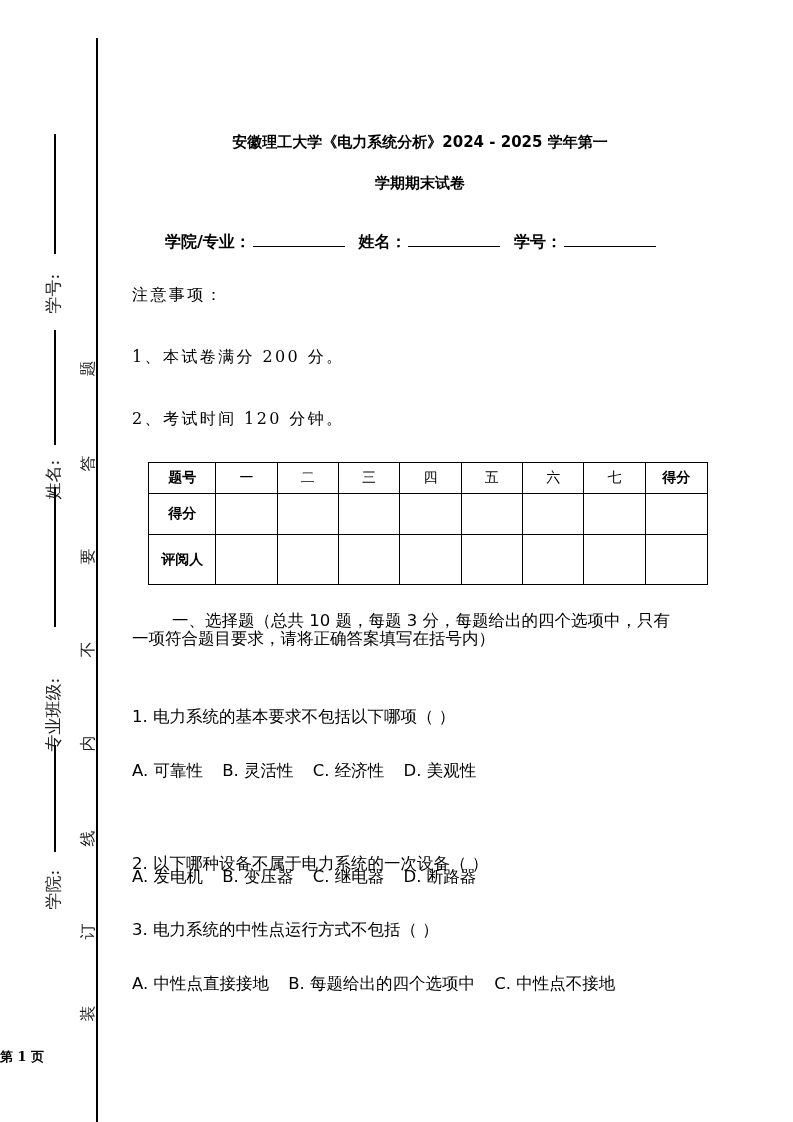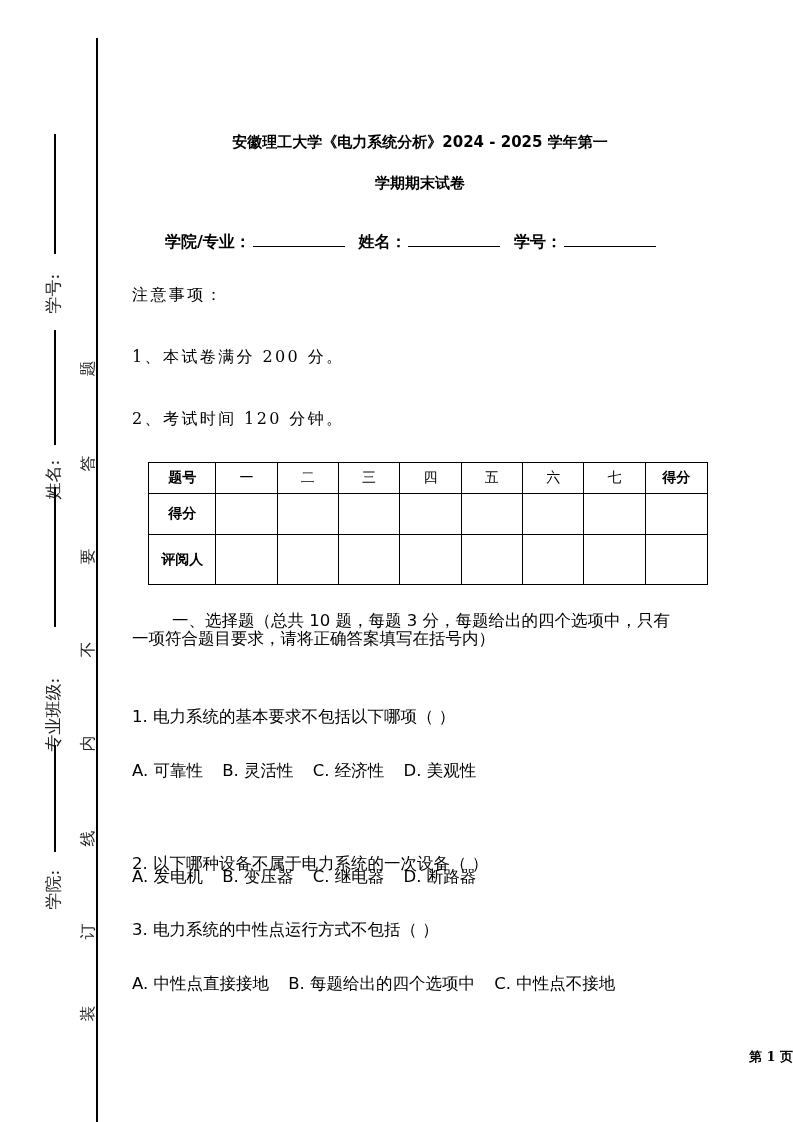--- a/index.html
+++ b/index.html
@@ -59,21 +59,21 @@
     table.score tr.r1 td { height: 40px; }
     table.score tr.r2 td { height: 49px; }
     table.score td.num { font-weight: normal; font-family: "DejaVu Serif", "Liberation Serif", serif; }
     .q {
       position: absolute; left: 132px;
       font-family: "DejaVu Sans", "Liberation Sans", sans-serif;
       font-size: 16.5px; white-space: nowrap;
     }
     .opt { display: inline-block; margin-right: 14px; }
     .footer {
-      position: absolute; top: 1048px; left: 0; width: 793px; text-align: right;
+      position: absolute; top: 1048px; left: 0; width: 793px; text-align: left;
       font-family: "DejaVu Serif", "Liberation Serif", serif;
       font-weight: bold; font-size: 13px;
     }
   </style>
 </head>
 <body>
 
 <div>
   <div class="vline" style="left:96px; top:38px; height:1084px;"></div>
 

